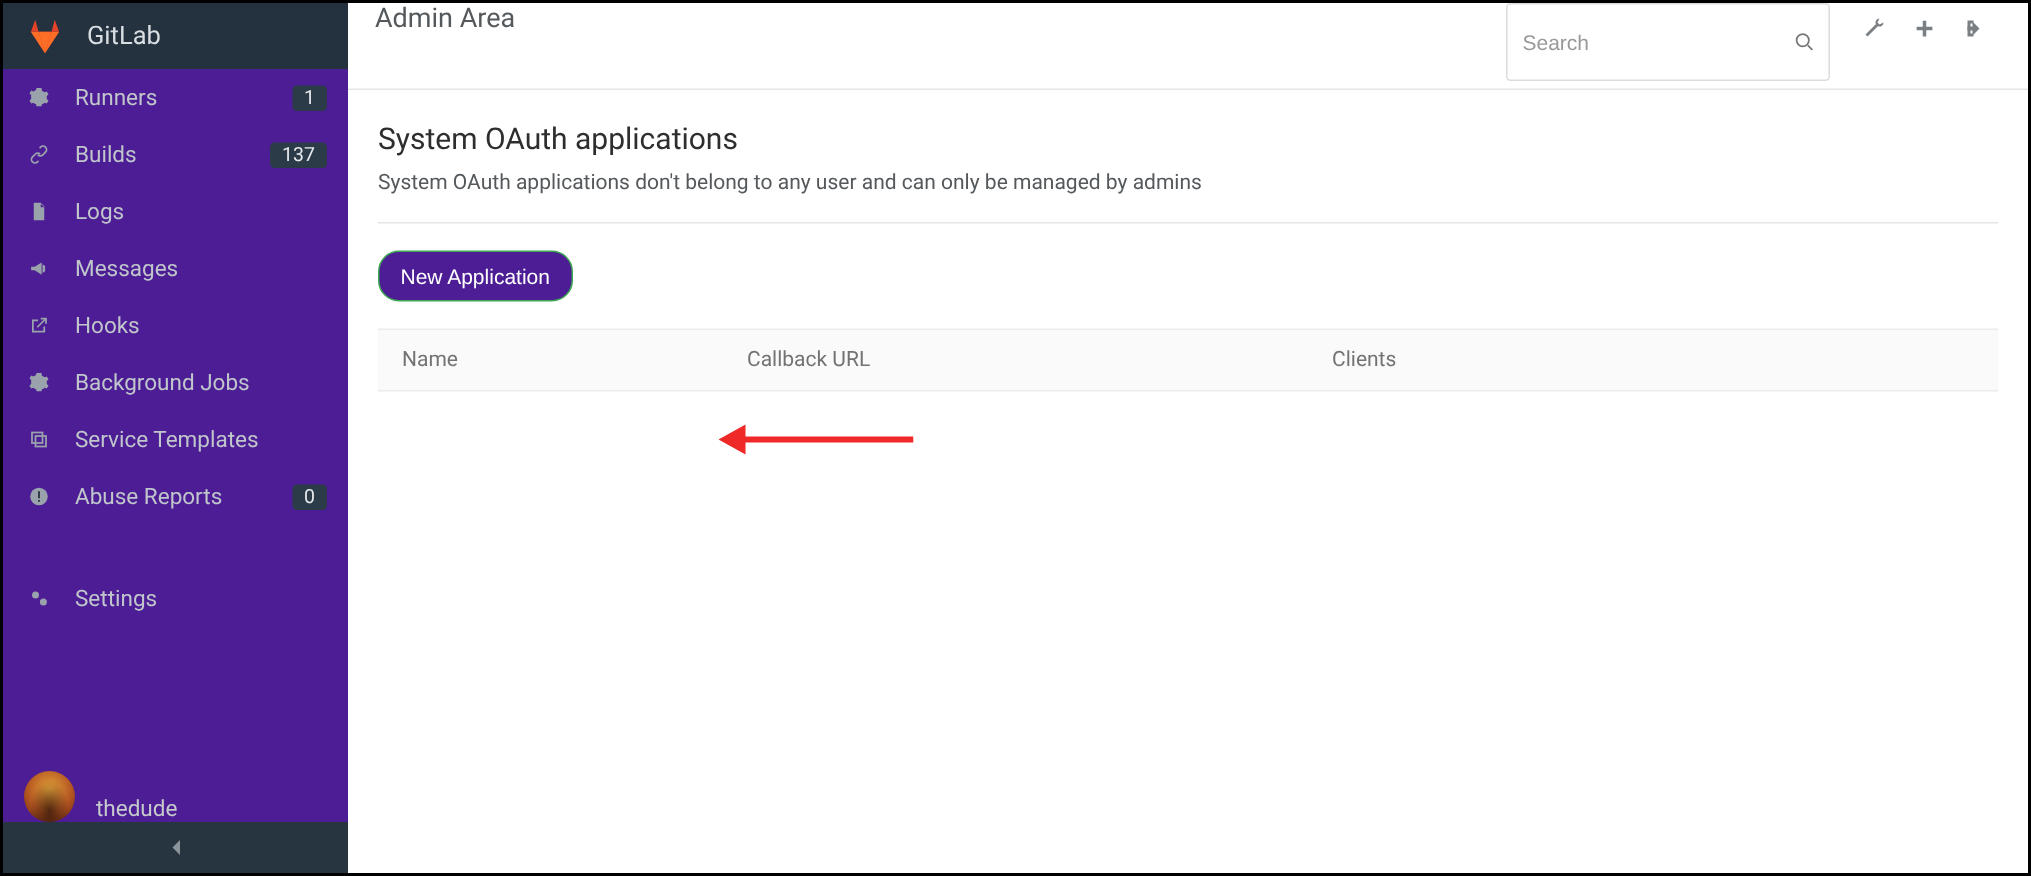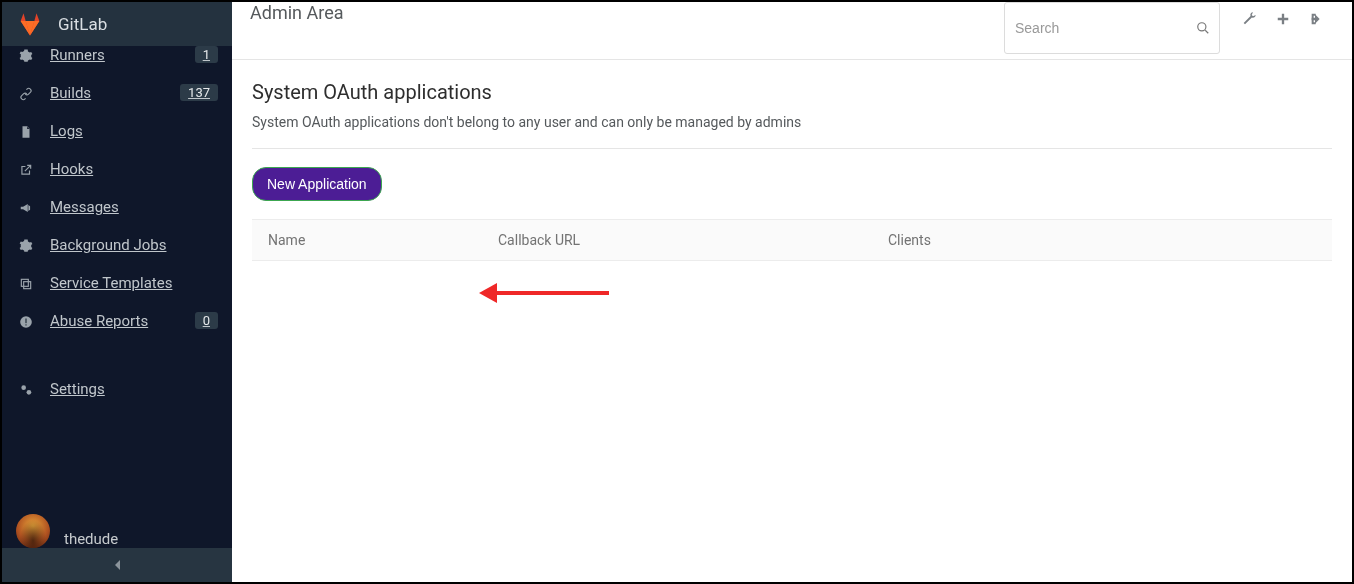--- a/index.html
+++ b/index.html
@@ -11,44 +11,43 @@
     background: #fff;
     border: 2px solid #000;
     width: 1354px;
     height: 584px;
     overflow: hidden;
     position: relative;
   }
   .layout { display: flex; height: 100%; }
   .sidebar {
     width: 230px;
-    background: #0f172a;
+    background: #4c1d95;
     color: #c6cacd;
     display: flex;
     flex-direction: column;
     flex-shrink: 0;
   }
   .sidebar-header {
     display: flex;
     align-items: center;
     height: 44px;
     padding: 0 14px;
     background: #24323f;
   }
   .brand-icon { width: 28px; height: 28px; margin-right: 14px; display:flex; align-items:center; justify-content:center; }
   .brand-name { color: #d9dee2; font-size: 17px; font-weight: 400; }
   .sidebar-nav { flex: 1; overflow: hidden; }
   .sidebar-item, .sidebar-sub {
     display: flex;
-    align-items: flex-start;
+    align-items: center;
     height: 38px;
     padding: 0 14px;
     cursor: pointer;
     color: #c0c6cb;
-    text-decoration: underline;
   }
   .sidebar-item.active { background: #101820; color: #fff; }
   .nav-icon {
     width: 20px; height: 20px;
     display: flex; align-items: center; justify-content: center;
     margin-right: 14px;
     color: #9aa3ab;
   }
   .sidebar-item.active .nav-icon { color: #fff; }
   .nav-label { flex: 1; font-size: 15px; }
@@ -199,33 +198,33 @@
       <div class="sidebar-item">
         <span class="nav-icon">
           <svg width="14" height="14" viewBox="0 0 24 24" fill="currentColor">
               <path d="M6 2h8l4 4v16H6zM14 3v4h4"></path>
             </svg>
         </span>
         <span class="nav-label">Logs</span>
       </div>
       <div class="sidebar-item">
         <span class="nav-icon">
+          <svg width="14" height="14" viewBox="0 0 24 24" fill="currentColor">
+              <path d="M3 10v4h4l8 5V5l-8 5H3zm13-3v10l3-2V9z"></path>
+            </svg>
+        </span>
+        <span class="nav-label">Messages</span>
+      </div>
+      <div class="sidebar-item">
+        <span class="nav-icon">
           <svg width="14" height="14" viewBox="0 0 24 24" fill="none" stroke="currentColor" stroke-width="2">
               <path d="M18 13v6H5V6h6M14 4h6v6M10 14 20 4"></path>
             </svg>
         </span>
         <span class="nav-label">Hooks</span>
-      </div>
-      <div class="sidebar-item">
-        <span class="nav-icon">
-          <svg width="14" height="14" viewBox="0 0 24 24" fill="currentColor">
-              <path d="M3 10v4h4l8 5V5l-8 5H3zm13-3v10l3-2V9z"></path>
-            </svg>
-        </span>
-        <span class="nav-label">Messages</span>
       </div>
       <div class="sidebar-item">
         <span class="nav-icon">
           <svg width="14" height="14" viewBox="0 0 24 24" fill="currentColor">
               <path d="M12 8a4 4 0 1 0 0 8 4 4 0 0 0 0-8zm9 4a8.94 8.94 0 0 0-.18-1.8l2.1-1.64-2-3.46-2.47 1a9 9 0 0 0-3.12-1.8L14.9 1h-5.8l-.43 2.3a9 9 0 0 0-3.12 1.8l-2.47-1-2 3.46 2.1 1.64A8.94 8.94 0 0 0 3 12c0 .61.06 1.21.18 1.8L1.08 15.44l2 3.46 2.47-1a9 9 0 0 0 3.12 1.8l.43 2.3h5.8l.43-2.3a9 9 0 0 0 3.12-1.8l2.47 1 2-3.46-2.1-1.64c.12-.59.18-1.19.18-1.8z"></path>
             </svg>
         </span>
         <span class="nav-label">Background Jobs</span>
       </div>
       <div class="sidebar-item">

